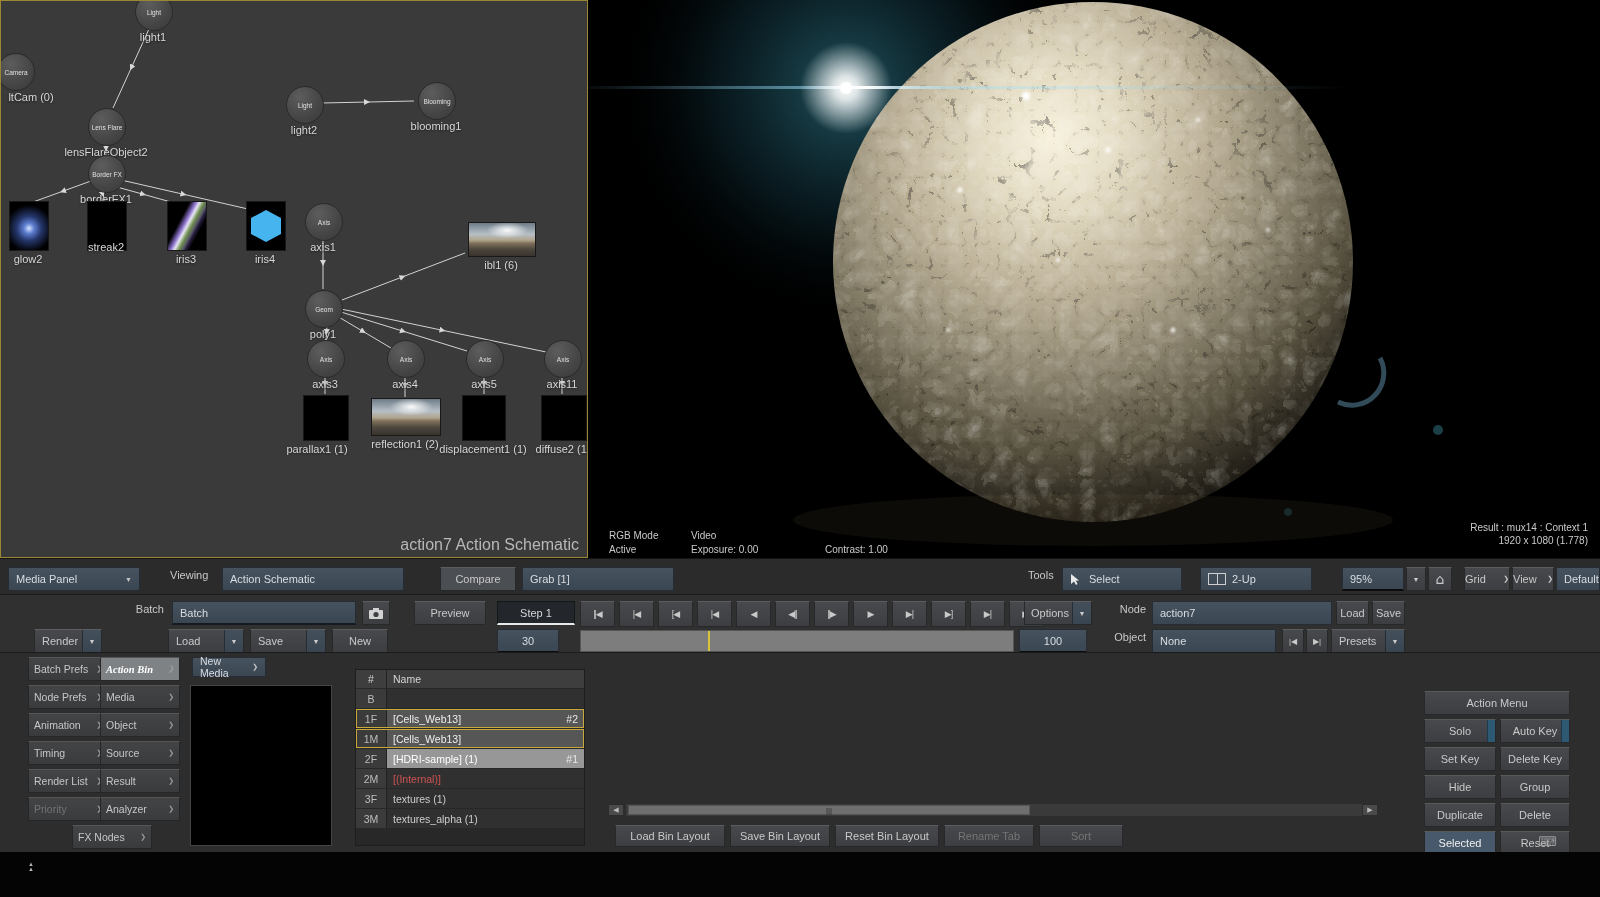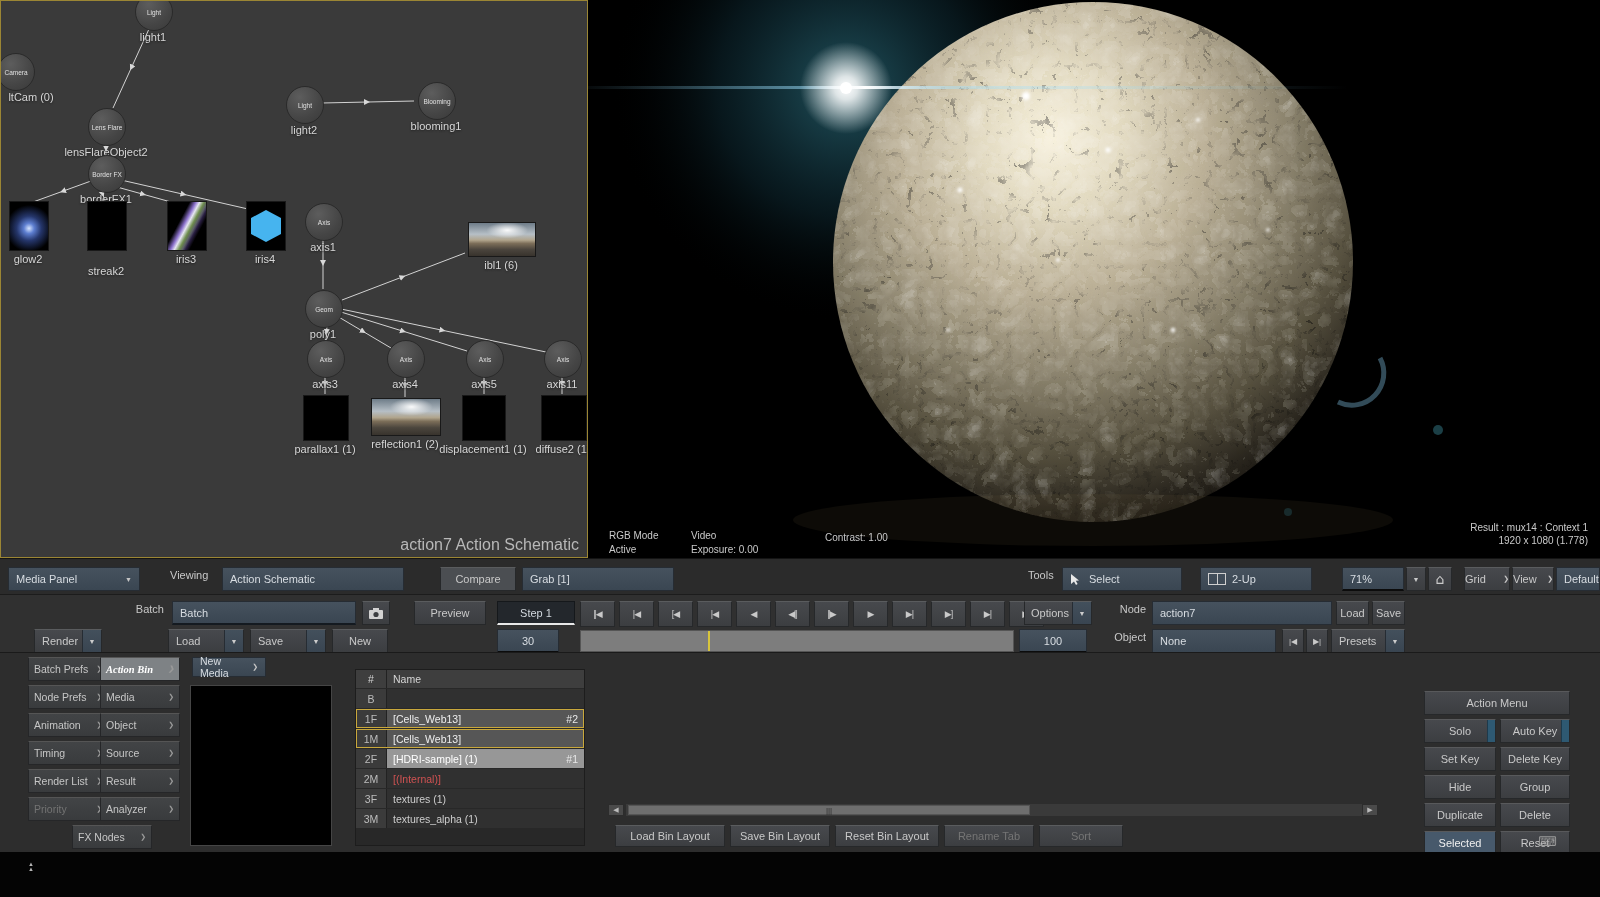--- a/index.html
+++ b/index.html
@@ -135,38 +135,38 @@
         <div class="sch-label" style="left: 404px; top: 377px;">axis4</div>
         <div class="sch-node" style="left: 465px; top: 339px;">Axis</div>
         <div class="sch-label" style="left: 483px; top: 377px;">axis5</div>
         <div class="sch-node" style="left: 543px; top: 339px;">Axis</div>
         <div class="sch-label" style="left: 561px; top: 377px;">axis11</div>
       </div>
     <div id="sch-thumbs">
         <div class="sch-thumb glow" style="left: 8px; top: 200px; width: 38px; height: 48px;"></div>
         <div class="sch-label" style="left: 27px; top: 252px;">glow2</div>
         <div class="sch-thumb " style="left: 86px; top: 200px; width: 38px; height: 48px;"></div>
-        <div class="sch-label" style="left: 105px; top: 264px;">streak2</div>
+        <div class="sch-label" style="left: 105px; top: 240px;">streak2</div>
         <div class="sch-thumb iris" style="left: 166px; top: 200px; width: 38px; height: 48px;"></div>
         <div class="sch-label" style="left: 185px; top: 252px;">iris3</div>
         <div class="sch-thumb hex" style="left: 245px; top: 200px; width: 38px; height: 48px;">
           <div class="hexagon"></div>
         </div>
         <div class="sch-label" style="left: 264px; top: 252px;">iris4</div>
         <div class="sch-thumb pano" style="left: 467px; top: 221px; width: 66px; height: 33px;"></div>
         <div class="sch-label" style="left: 500px; top: 258px;">ibl1 (6)</div>
         <div class="sch-thumb " style="left: 302px; top: 394px; width: 44px; height: 44px;"><svg width="44" height="44">
             <filter id="nzS1">
               <feTurbulence type="fractalNoise" baseFrequency="0.6" numOctaves="2" seed="5"></feTurbulence>
               <feColorMatrix type="matrix" values="0 0 0 0 0 0 0 0 0 0 0 0 0 0 0 9 9 9 0 -3.6"></feColorMatrix>
             </filter>
             <rect width="44" height="44" fill="#fff"></rect>
             <rect width="44" height="44" filter="url(#nzS1)"></rect>
           </svg></div>
-        <div class="sch-label" style="left: 324px; top: 442px;">parallax1 (1)</div>
+        <div class="sch-label" style="left: 316px; top: 442px;">parallax1 (1)</div>
         <div class="sch-thumb pano" style="left: 370px; top: 397px; width: 68px; height: 36px;"></div>
         <div class="sch-label" style="left: 404px; top: 437px;">reflection1 (2)</div>
         <div class="sch-thumb " style="left: 461px; top: 394px; width: 42px; height: 44px;"><svg width="42" height="44">
             <filter id="nzS2">
               <feTurbulence type="fractalNoise" baseFrequency="0.6" numOctaves="2" seed="10"></feTurbulence>
               <feColorMatrix type="matrix" values="0 0 0 0 0 0 0 0 0 0 0 0 0 0 0 9 9 9 0 -3.6"></feColorMatrix>
             </filter>
             <rect width="42" height="44" fill="#fff"></rect>
             <rect width="42" height="44" filter="url(#nzS2)"></rect>
           </svg></div>
@@ -250,21 +250,21 @@
       <circle cx="258" cy="88" r="46" fill="url(#coreG)"></circle>
       <circle cx="258" cy="88" r="6" fill="#ffffff"></circle>
       <path d="M 792 358 A 32 32 0 0 1 750 402" stroke="rgba(100,150,175,0.5)" stroke-width="5" fill="none"></path>
       <circle cx="850" cy="430" r="5" fill="rgba(60,140,155,0.45)"></circle>
       <circle cx="700" cy="512" r="4" fill="rgba(60,140,155,0.25)"></circle>
     </svg>
     <div class="ov" style="left:21px;top:530px;">RGB Mode</div>
     <div class="ov" style="left:21px;top:544px;">Active</div>
     <div class="ov" style="left:103px;top:530px;">Video</div>
     <div class="ov" style="left:103px;top:544px;">Exposure: 0.00</div>
-    <div class="ov" style="left:237px;top:532px;">Contrast: 1.00</div>
+    <div class="ov" style="left:237px;top:544px;">Contrast: 1.00</div>
     <div class="ov" style="right:12px;top:522px;text-align:right;">Result : mux14 : Context 1</div>
     <div class="ov" style="right:12px;top:535px;text-align:right;">1920 x 1080 (1.778)</div>
   </div>
 
   <div class="abs viewing-bar">
     <div class="abs field" style="left:8px;top:8px;width:132px;height:24px;">
       <span>Media Panel</span>
         <span class="caret">▼</span>
     </div>
     <div class="abs lbl" style="left:170px;top:4px;">Viewing</div>
@@ -282,21 +282,21 @@
       <svg width="11" height="13" style="margin-right:8px;">
           <path d="M1,1 L1,11 L4,8.6 L6,12 L7.6,11 L5.8,7.8 L9,7.4 Z" fill="#e8e8e8"></path>
         </svg>
       <span>Select</span>
     </div>
     <div class="abs field" style="left:1200px;top:8px;width:112px;height:24px;">
       <span class="icon-2up"></span>
       <span>2-Up</span>
     </div>
     <div class="abs field ublack" style="left:1342px;top:8px;width:62px;height:24px;">
-      <span>71%</span>
+      <span>95%</span>
     </div>
     <div class="abs btn" style="left:1406px;top:8px;width:20px;height:24px;font-size:7px;">▼</div>
     <div class="abs btn" style="left:1428px;top:8px;width:24px;height:24px;font-size:14px;font-family:'DejaVu Sans',sans-serif;">⌂</div>
     <div class="abs btn" style="left:1464px;top:8px;width:46px;height:24px;">
       <span>Grid</span>
         <span class="caret">❯</span>
     </div>
     <div class="abs btn" style="left:1512px;top:8px;width:42px;height:24px;">
       <span>View</span>
         <span class="caret">❯</span>

